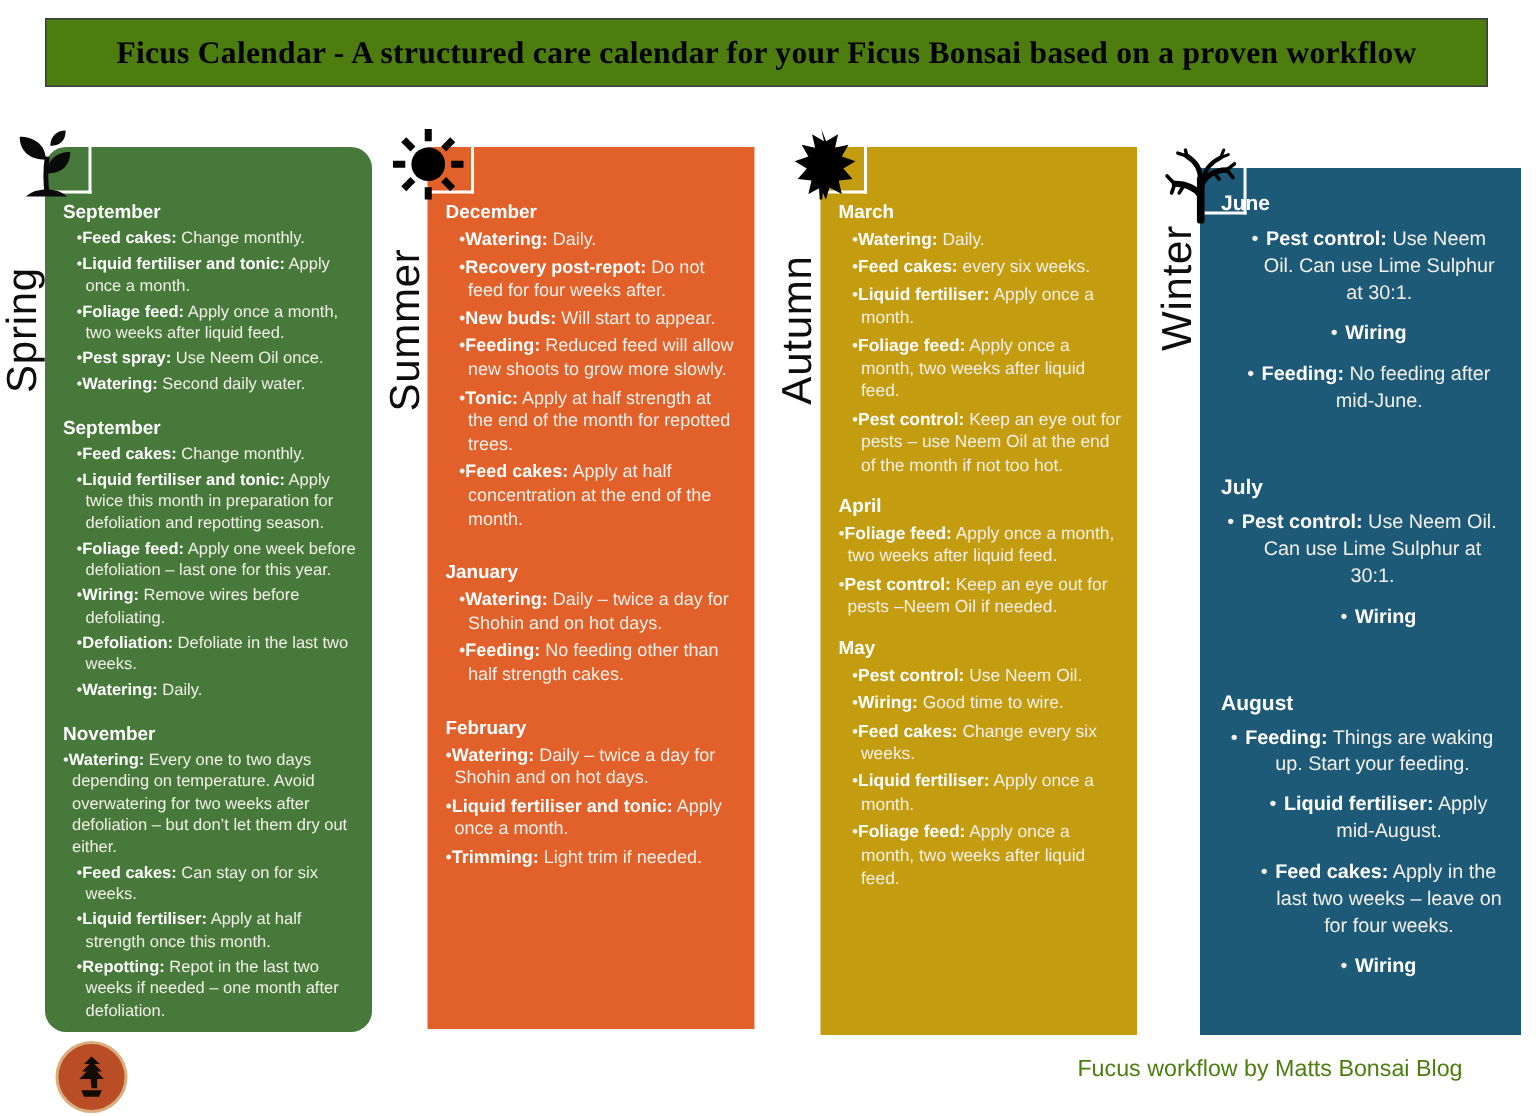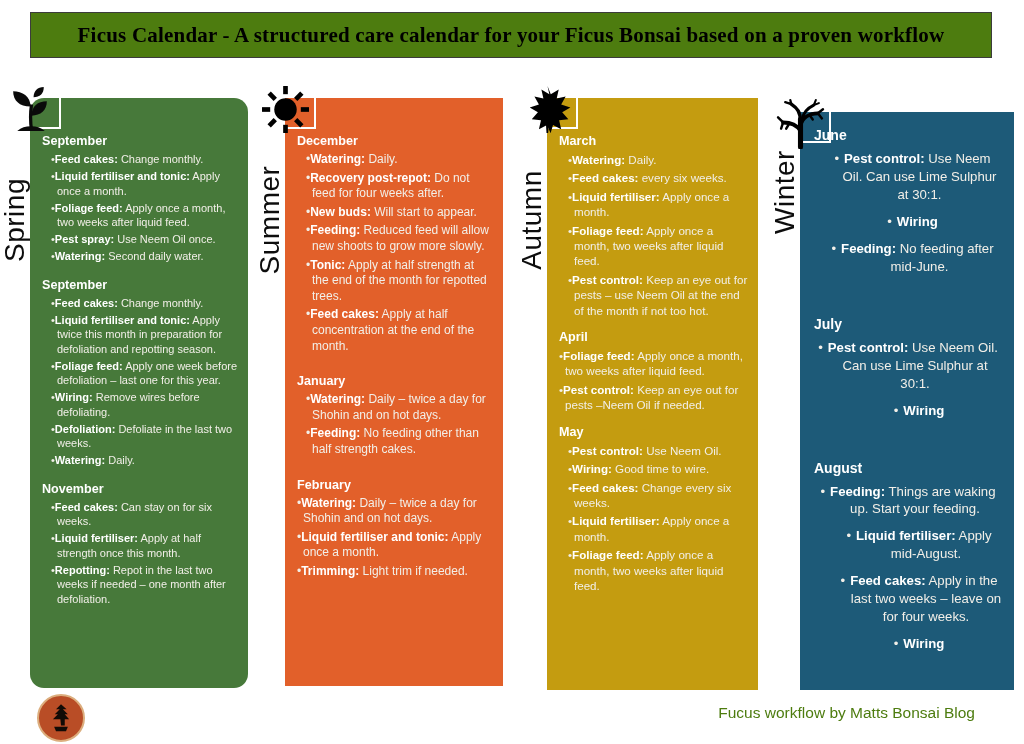--- a/index.html
+++ b/index.html
@@ -105,20 +105,21 @@
           <div class="month-name">September</div>
           <div class="item ind1"><span class="blt">•</span><b>Feed cakes:</b> Change monthly.</div>
           <div class="item ind1"><span class="blt">•</span><b>Liquid fertiliser and tonic:</b> Apply twice this month in preparation for defoliation and repotting season.</div>
           <div class="item ind1"><span class="blt">•</span><b>Foliage feed:</b> Apply one week before defoliation – last one for this year.</div>
           <div class="item ind1"><span class="blt">•</span><b>Wiring:</b> Remove wires before defoliating.</div>
           <div class="item ind1"><span class="blt">•</span><b>Defoliation:</b> Defoliate in the last two weeks.</div>
           <div class="item ind1"><span class="blt">•</span><b>Watering:</b> Daily.</div>
         </div>
         <div class="month">
           <div class="month-name">November</div>
+          <div class="item ind0"><span class="blt">•</span><b>Watering:</b> Every one to two days depending on temperature. Avoid overwatering for two weeks after defoliation – but don’t let them dry out either.</div>
           <div class="item ind1"><span class="blt">•</span><b>Feed cakes:</b> Can stay on for six weeks.</div>
           <div class="item ind1"><span class="blt">•</span><b>Liquid fertiliser:</b> Apply at half strength once this month.</div>
           <div class="item ind1"><span class="blt">•</span><b>Repotting:</b> Repot in the last two weeks if needed – one month after defoliation.</div>
         </div>
       </div>
       <div class="season-icon"><svg viewBox="0 0 48 48">
           <path d="M25 44c-1.2-8-1.2-17 0-25" stroke="#0a0a0a" stroke-width="3.2" fill="none"></path>
           <g fill="#0a0a0a">
             <path d="M24 21C13 21 7 15 7 6c9 0 17 5 17 15z"></path>
             <path d="M25 30c0-9 6-14 15-14 0 9-6 14-15 14z"></path>

